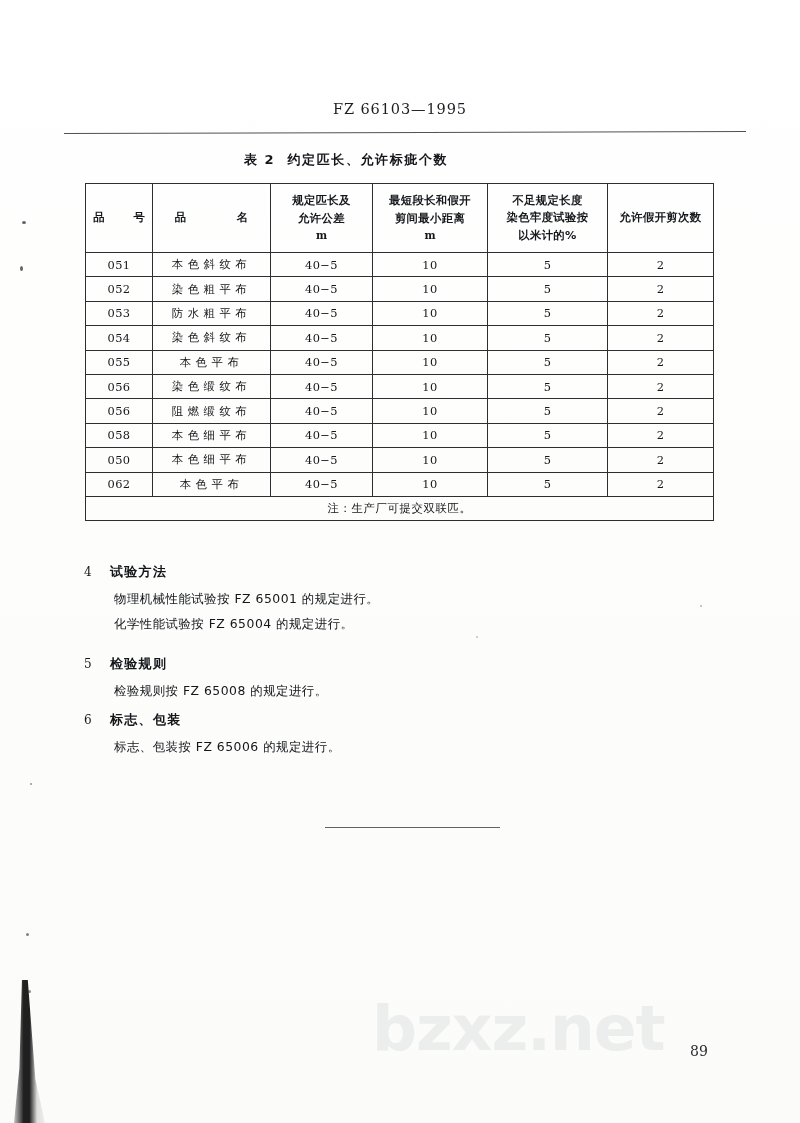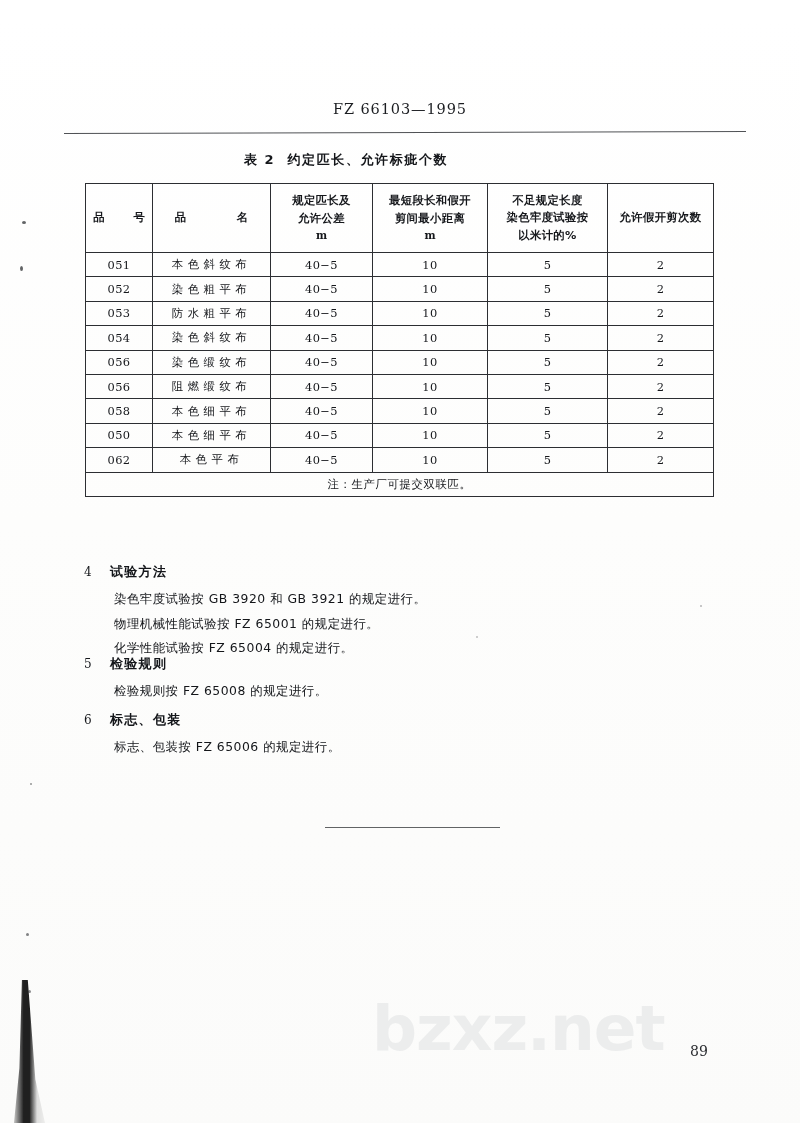--- a/index.html
+++ b/index.html
@@ -283,20 +283,28 @@
           </tr>
           <tr>
             <td class="c-code">054</td>
             <td class="c-name">染色斜纹布</td>
             <td class="c-num">40−5</td>
             <td class="c-num">10</td>
             <td class="c-num">5</td>
             <td class="c-num">2</td>
           </tr>
           <tr>
+            <td class="c-code">055</td>
+            <td class="c-name">本色平布</td>
+            <td class="c-num">40−5</td>
+            <td class="c-num">10</td>
+            <td class="c-num">5</td>
+            <td class="c-num">2</td>
+          </tr>
+          <tr>
             <td class="c-code">056</td>
             <td class="c-name">染色缎纹布</td>
             <td class="c-num">40−5</td>
             <td class="c-num">10</td>
             <td class="c-num">5</td>
             <td class="c-num">2</td>
           </tr>
           <tr>
             <td class="c-code">056</td>
             <td class="c-name">阻燃缎纹布</td>
@@ -334,21 +342,20 @@
           </tr>
         </tbody>
     </table>
   </div>
 
   <div class="sec" id="sec-4" style="top:546px;">
     <div class="sec-head">
       <span class="sec-num">4</span><span>试验方法</span>
     </div>
     <div class="sec-body">
-      <p>染色牢度试验按 GB 3920 和 GB 3921 的规定进行。</p>
       <p>物理机械性能试验按 FZ 65001 的规定进行。</p>
       <p>化学性能试验按 FZ 65004 的规定进行。</p>
     </div>
   </div>
 
   <div class="sec" id="sec-5" style="top:638px;">
     <div class="sec-head">
       <span class="sec-num">5</span><span>检验规则</span>
     </div>
     <div class="sec-body">

